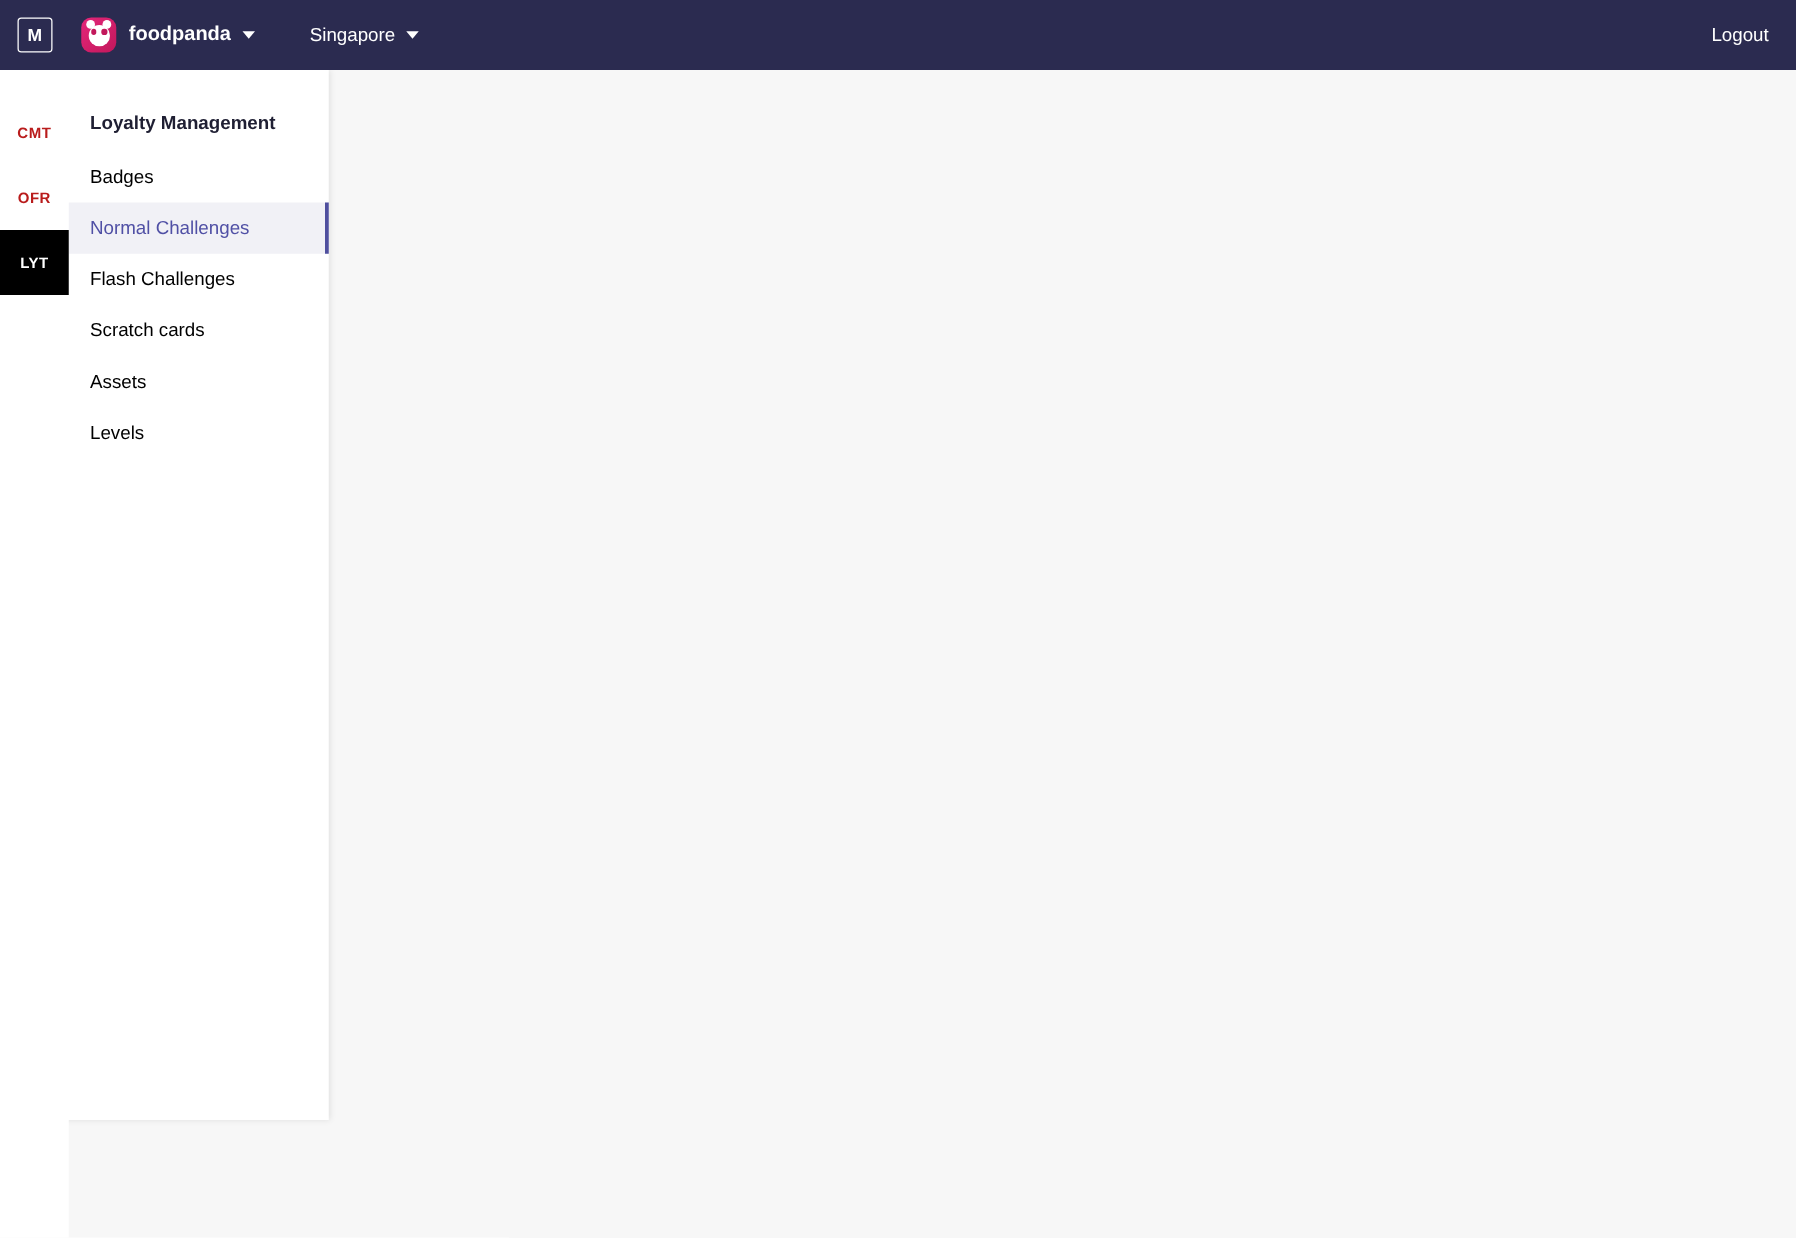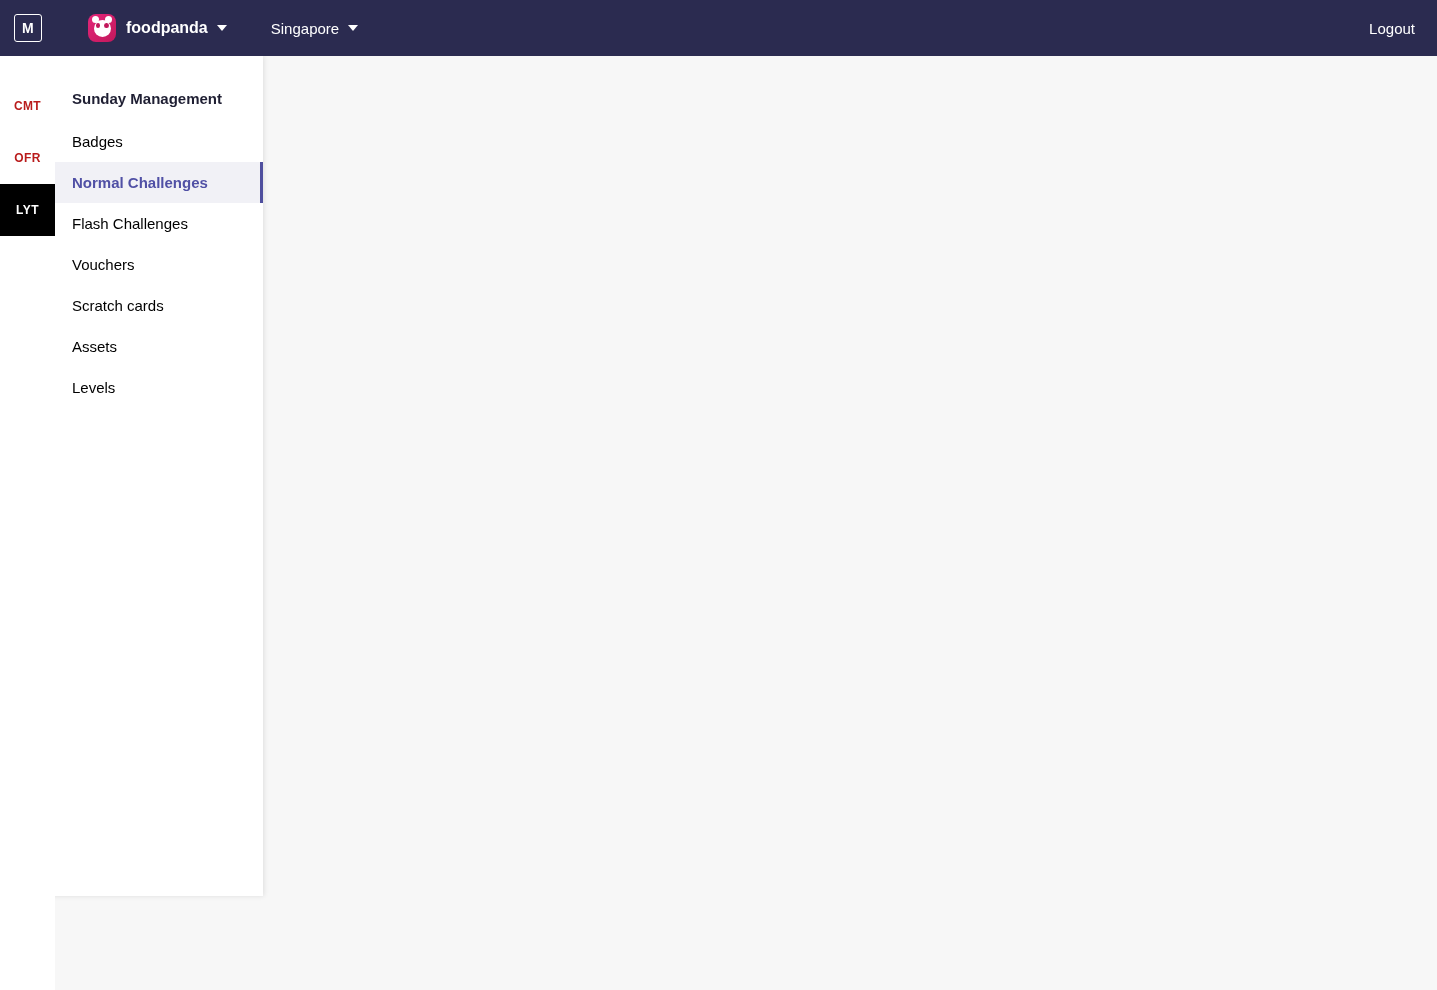--- a/index.html
+++ b/index.html
@@ -19,21 +19,21 @@
     color: #fff;
     z-index: 40;
   }
   .m-logo {
     margin-left: 14px;
     width: 28px; height: 28px;
     border: 1.5px solid #ffffff; border-radius: 3px;
     display: flex; align-items: center; justify-content: center;
     font-size: 14px; font-weight: 700; letter-spacing: .5px;
   }
-  .brand-group { display: flex; align-items: center; margin-left: 46px; }
+  .brand-group { display: flex; align-items: center; margin-left: 23px; }
   .panda {
     width: 28px; height: 28px; border-radius: 8px;
     background: linear-gradient(135deg,#e4267a,#c2185b);
     display: flex; align-items: center; justify-content: center;
     position: relative; flex: none;
   }
   .panda .face {
     width: 17px; height: 17px; border-radius: 50%;
     background: #fff; position: relative;
   }
@@ -89,21 +89,21 @@
     padding: 14px 0 14px 72px;
     font-size: 15px; font-weight: 700; color: #1f1f33;
   }
   .sb-item {
     position: relative;
     padding: 12px 0 12px 72px;
     font-size: 15px; color: #000000;
     cursor: pointer;
   }
   .sb-item.active {
-    background: #f1f1f6; color: #5050a5; font-weight: 700;
+    background: #f1f1f6; color: #5050a5; font-weight: 400;
   }
   .sb-item.active:after {
     content: ""; position: absolute; right: 0; top: 0;
     width: 3px; height: 100%; background: #4f4f9e;
   }
 
   
   .content {
     position: absolute; top: 56px; left: 285px;
     width: 1131px; height: 912px;
@@ -300,32 +300,29 @@
   </div>
   <div class="rail-item">
     <span>OFR</span>
   </div>
   <div class="rail-item active">
     <span>LYT</span>
   </div>
 </div>
 
 <div class="sidebar">
-  <div class="sb-title">Sunday Management</div>
+  <div class="sb-title">Loyalty Management</div>
   <div class="sb-item">
     <span>Badges</span>
   </div>
   <div class="sb-item active">
     <span>Normal Challenges</span>
   </div>
   <div class="sb-item">
     <span>Flash Challenges</span>
-  </div>
-  <div class="sb-item">
-    <span>Vouchers</span>
   </div>
   <div class="sb-item">
     <span>Scratch cards</span>
   </div>
   <div class="sb-item">
     <span>Assets</span>
   </div>
   <div class="sb-item">
     <span>Levels</span>
   </div>

